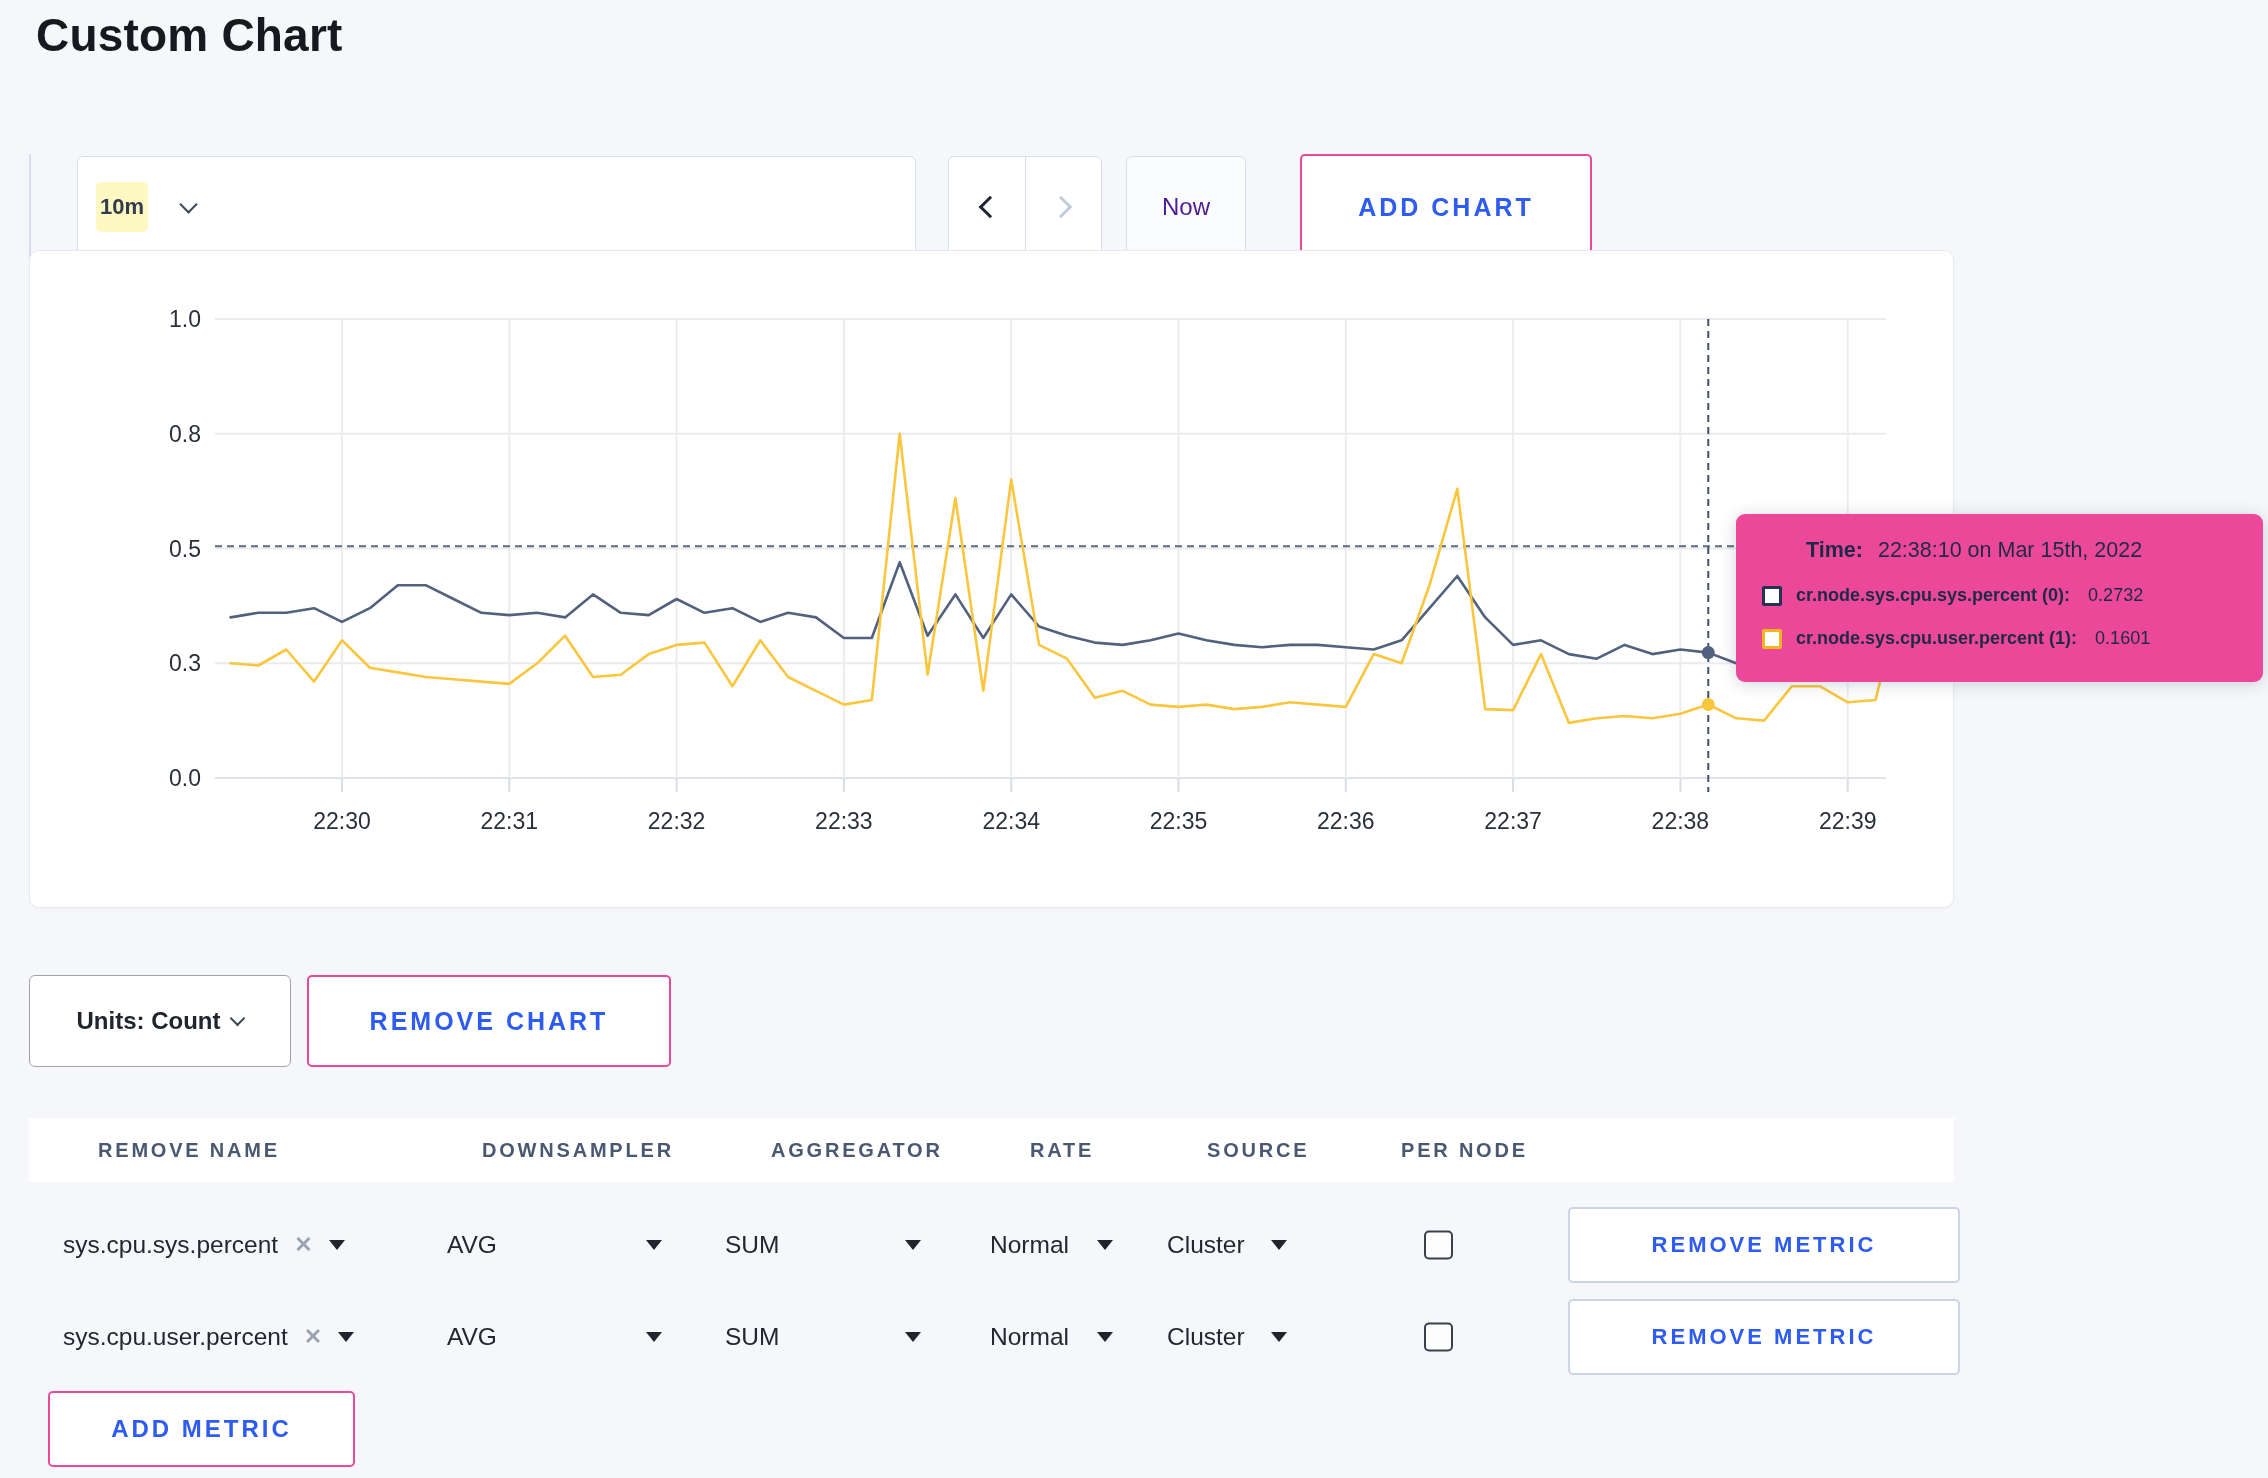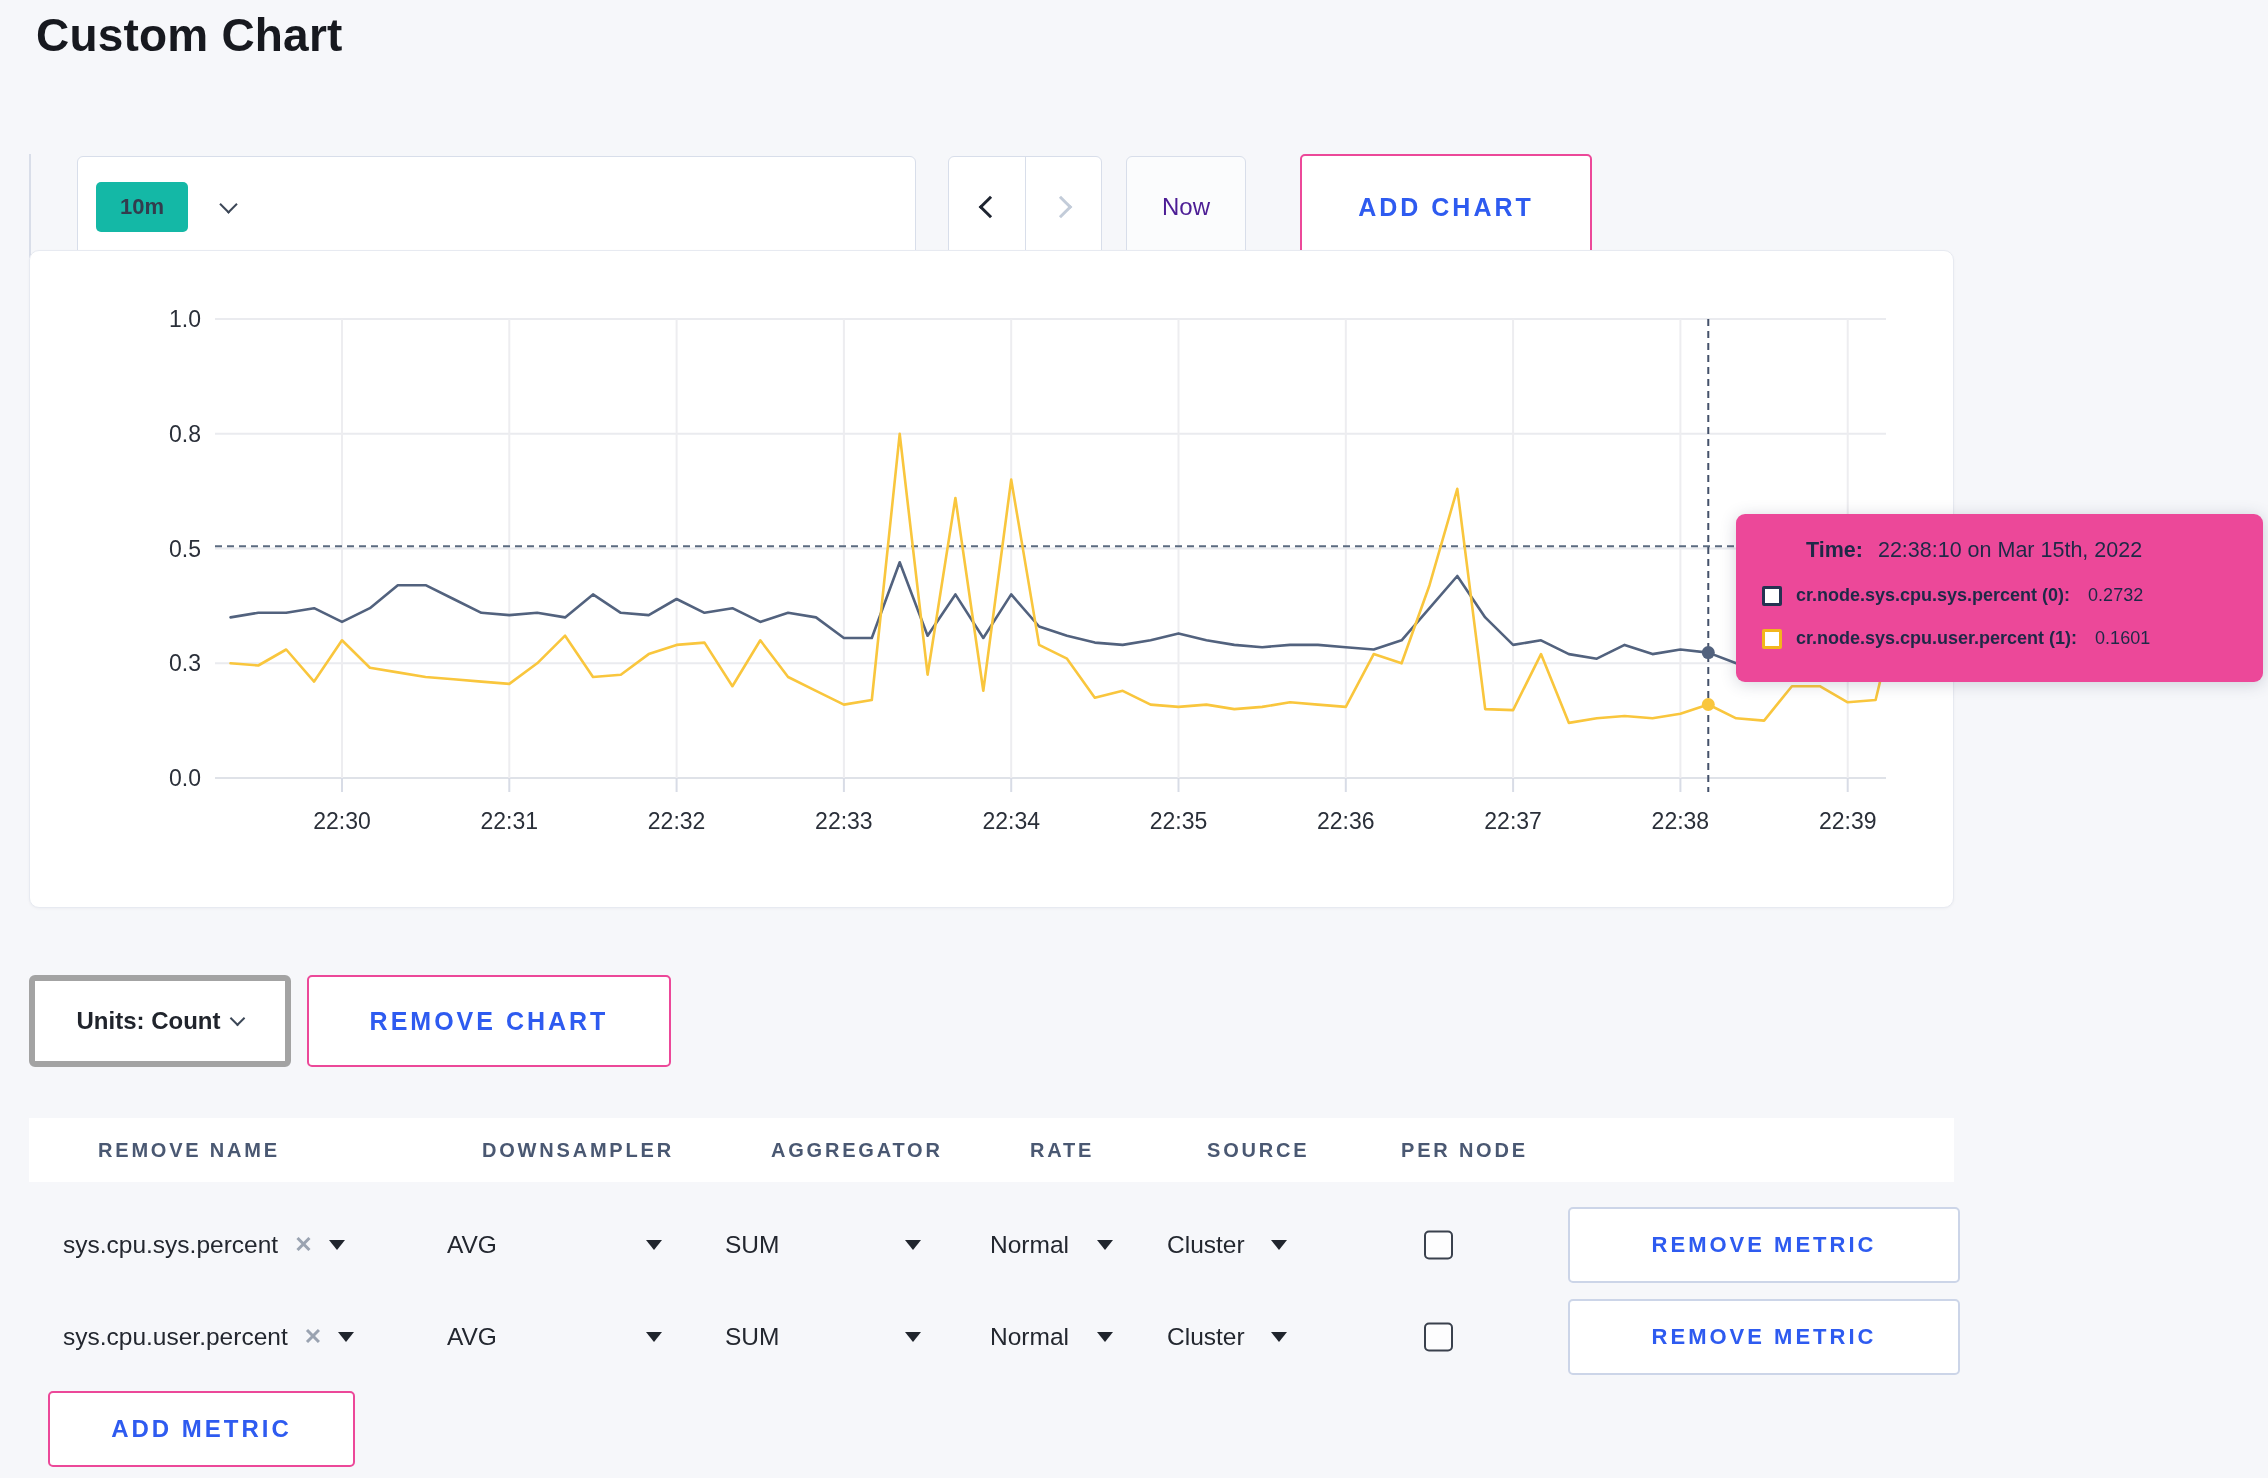--- a/index.html
+++ b/index.html
@@ -24,22 +24,22 @@
     position:absolute; left:29px; top:154px; width:2px; height:104px;
     background:#d9dee9;
   }
   .ctl {
     position:absolute; top:156px; height:102px;
     background:#fff; border:1px solid #d8deea; border-radius:6px;
     display:flex; align-items:center;
   }
   .time-select { left:77px; width:839px; padding:0 30px 0 18px; cursor:pointer; }
   .time-badge {
-    background:#14b8a6; color:#333c4d; font-weight:bold;
-    font-size:22px; padding:12px 24px; border-radius:5px; margin-right:34px;
+    background:#fef9c3; color:#333c4d; font-weight:bold;
+    font-size:22px; padding:12px 4px; border-radius:5px; margin-right:34px;
   }
   .time-label { font-size:25px; color:#1d2535; flex:1; }
   .chev {
     display:inline-block; width:13px; height:13px;
     border-right:2.5px solid #3c4757; border-bottom:2.5px solid #3c4757;
     transform:rotate(45deg); margin-top:-6px;
   }
   .arrow-group { left:948px; width:154px; padding:0; overflow:hidden; }
   .arrow-cell {
     width:77px; height:100%; display:flex; align-items:center; justify-content:center;
@@ -84,21 +84,21 @@
   .tt-time-row { margin-left:44px; font-size:21.5px; color:#1e2947; display:flex; gap:15px; }
   .tt-time-label { font-weight:bold; }
   .tt-series-row { display:flex; align-items:center; gap:14px; margin-top:22px; font-size:18px; color:#1e2947; }
   .tt-swatch { width:20px; height:20px; border:3.5px solid #253352; border-radius:2px; background:#fff; flex:none; }
   .tt-name { font-weight:bold; }
   .tt-value { margin-left:4px; }
 
   
   .units-select {
     position:absolute; left:29px; top:975px; width:262px; height:92px;
-    background:#fff; border:6px solid #a3a3a3; border-radius:6px;
+    background:#fff; border:1px solid #a3a3a3; border-radius:6px;
     display:flex; align-items:center; justify-content:center; gap:12px; cursor:pointer;
   }
   .units-select span.txt { font-size:24px; font-weight:bold; color:#20242c; }
   .units-select .chev { width:11px; height:11px; border-width:2px; }
   .remove-chart { position:absolute; left:307px; top:975px; width:364px; height:92px; font-size:25px; }
 
   
   .table-header-card {
     position:absolute; left:29px; top:1118px; width:1925px; height:64px;
     background:#fff;

